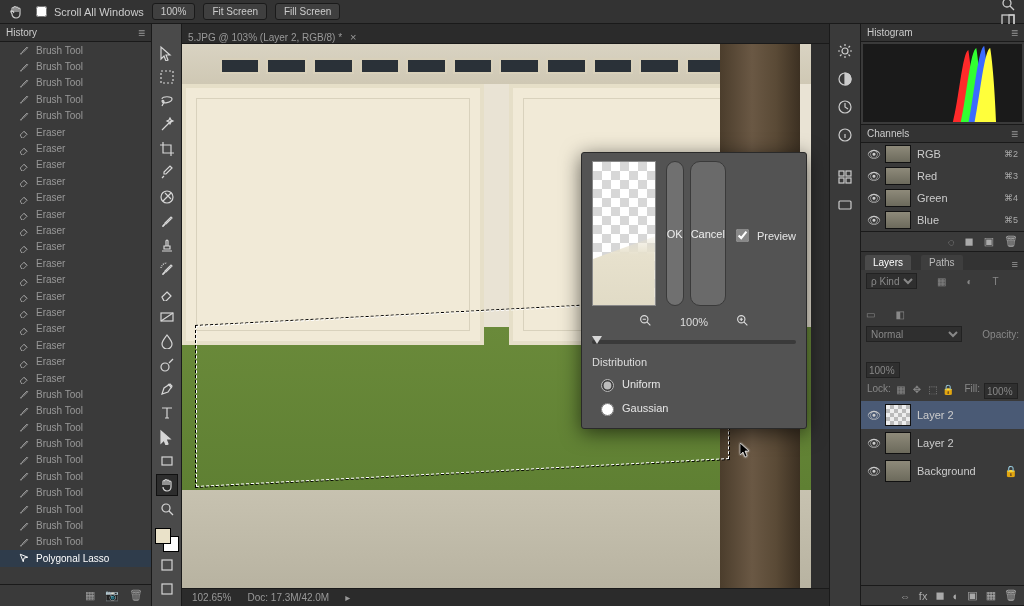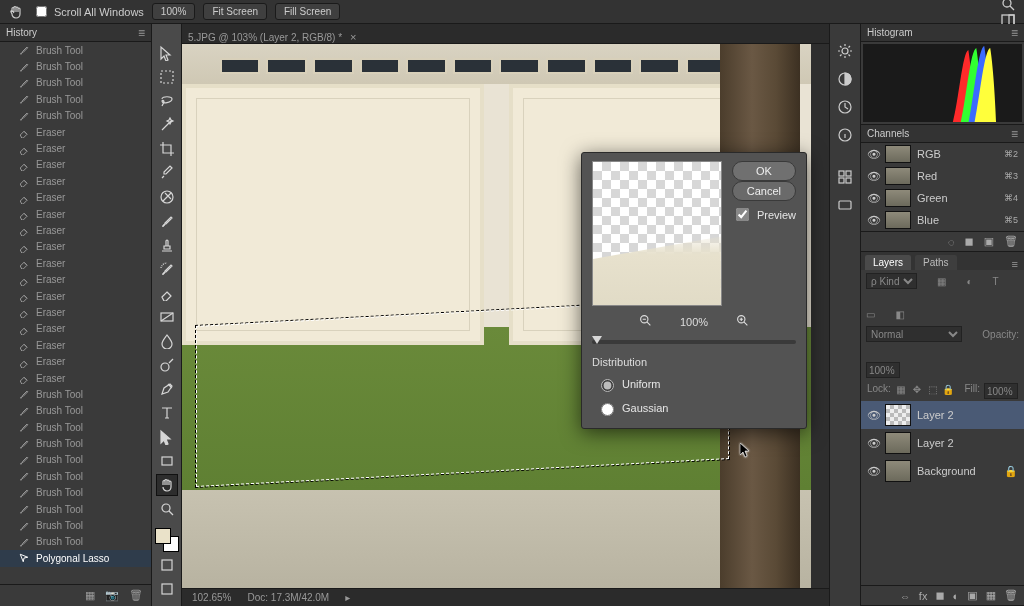--- a/index.html
+++ b/index.html
@@ -81,21 +81,21 @@
 
   
   .dialog{position:absolute;left:399px;top:108px;width:226px;background:var(--dialog-bg);border:1px solid #2a2a2a;box-shadow:0 4px 20px rgba(0,0,0,.6);border-radius:3px;font-size:11px;color:#e5e5e5;}
   .dialog .titlebar{height:20px;background:var(--dialog-header);color:#2a2a2a;display:flex;align-items:center;justify-content:center;font-size:11px;border-top-left-radius:3px;border-top-right-radius:3px;}
   .dialog-body{padding:8px 10px 12px;display:flex;flex-direction:column;gap:8px;position:relative;}
   .preview-row{display:flex;gap:10px;}
   .preview-box{width:145px;height:145px;background:
       repeating-conic-gradient(#d7d7d7 0 25%,#ffffff 0 50%) 0 0/18px 18px;
       border:1px solid #888;position:relative;overflow:hidden;}
   .preview-box::after{content:"";position:absolute;left:0;right:0;bottom:0;height:52%;background:linear-gradient(180deg,rgba(0,0,0,0) 0%, #e7e1cd 32%, #e1dbc6 100%);clip-path:polygon(0 38%,100% 8%,100% 100%,0 100%);}
-  .dlg-buttons{display:flex;flex-direction:column;align-items:stretch;flex:1;}
+  .dlg-buttons{display:flex;gap:6px;align-items:stretch;flex:1;}
   .dlg-btn{background:#6a6a6a;border:1px solid #3a3a3a;border-radius:10px;color:#eee;font-size:11px;padding:3px 0;cursor:pointer;}
   .dlg-btn.primary{background:#707070;}
   .dlg-chk{display:flex;align-items:center;gap:5px;margin-top:4px;}
   .zoom-row{display:flex;align-items:center;justify-content:center;gap:28px;color:#ddd;}
   .zoom-row .zicon{cursor:pointer;font-size:12px;}
   .amount-row{display:flex;align-items:center;gap:6px;}
   .amount-row input{width:40px;background:var(--blue-field);border:1px solid #222;color:#fff;font-size:11px;padding:1px 3px;}
   .slider{height:4px;background:#3a3a3a;border-radius:2px;position:relative;margin:2px 0 2px 0;}
   .slider .thumb{position:absolute;left:0;top:-4px;width:0;height:0;border-left:5px solid transparent;border-right:5px solid transparent;border-top:8px solid #d8d8d8;}
   .group-label{color:#ddd;margin-top:2px;}
@@ -105,21 +105,21 @@
   
   .rp{border-bottom:1px solid var(--border-dark);}
   .rp .panel-header{justify-content:flex-start;}
   .histo-box{height:78px;background:#1a1a1a;margin:2px;position:relative;overflow:hidden;}
   .histo-box svg{position:absolute;inset:0;}
   .channel-row{display:flex;align-items:center;gap:6px;padding:2px 6px;color:#ccc;cursor:pointer;}
   .channel-row .eye{width:12px;text-align:center;}
   .channel-row .thumb{width:26px;height:18px;background:linear-gradient(#8e8a7a,#6c6a5c);border:1px solid #111;}
   .channel-row .sc{margin-left:auto;font-size:9px;color:#aaa;}
   .mini-footer{height:20px;display:flex;align-items:center;justify-content:flex-end;gap:10px;padding:0 6px;color:#aaa;border-top:1px solid var(--border-dark);}
-  .layer-tabs{display:flex;gap:4px;background:var(--panel-header);height:18px;align-items:flex-end;padding-left:4px;justify-content:space-between;}
+  .layer-tabs{display:flex;gap:10px;background:var(--panel-header);height:18px;align-items:flex-end;padding-left:4px;justify-content:space-between;}
   .layer-tabs .tab{padding:2px 8px;font-size:10px;color:#bbb;background:#3e3e3e;border-top-left-radius:2px;border-top-right-radius:2px;cursor:pointer;}
   .layer-tabs .tab.active{background:#4a4a4a;color:#fff;}
   .layer-controls{display:flex;align-items:center;gap:20px;padding:3px 5px;flex-wrap:wrap;color:#888;font-size:10px;}
   .layer-controls select,.layer-controls input{background:#2f2f2f;border:1px solid #222;color:#888;font-size:10px;height:16px;}
   .layer-lock-row{display:flex;align-items:flex-start;gap:4px;padding:2px 6px;color:#888;font-size:10px;}
   .layer-lock-row .ic{width:12px;height:12px;display:inline-flex;align-items:center;justify-content:center;}
   .layer-row{display:flex;align-items:center;gap:6px;padding:3px 6px;cursor:pointer;}
   .layer-row.sel{background:#4a5a75;}
   .layer-row .eye{width:12px;text-align:center;}
   .layer-row .thumb{width:26px;height:22px;background:repeating-conic-gradient(#bbb 0 25%,#eee 0 50%) 0 0/8px 8px;border:1px solid #111;}

